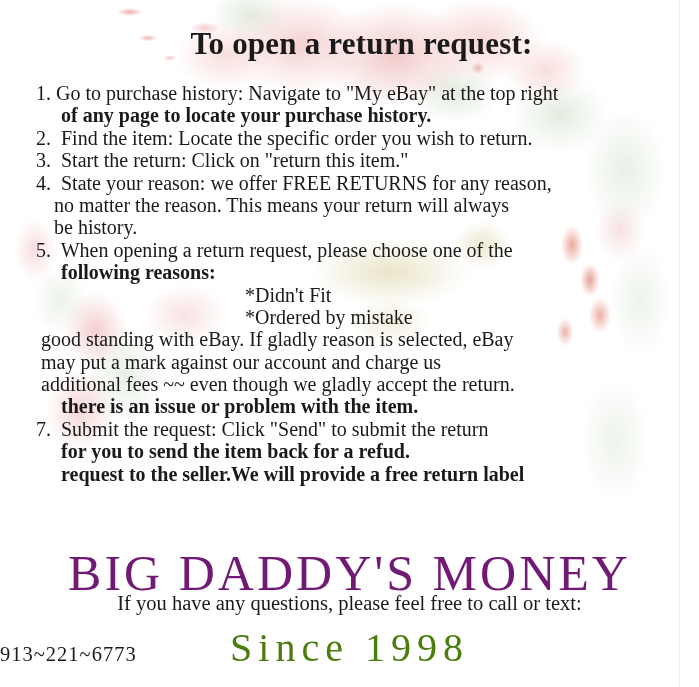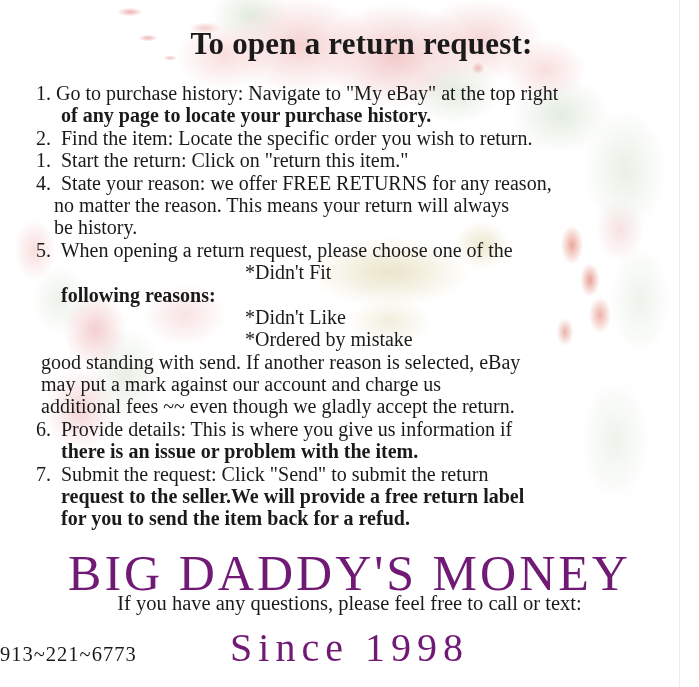--- a/index.html
+++ b/index.html
@@ -62,54 +62,52 @@
   }
   .body-lines{position:absolute;top:82px;left:0;width:656px;}
   .line{white-space:pre;font-size:20px;line-height:22.4px;height:22.4px;}
   .i1{margin-left:36px;}   
   .i2{margin-left:61px;font-weight:bold;}   
   .i3{margin-left:54px;}   
   .ip{margin-left:41px;}   
   .ir{margin-left:245px;}  
   .wm{position:absolute;left:0;width:100%;text-align:center;pointer-events:none;}
   .wm-name{top:544px;font-size:50px;color:#701a75;letter-spacing:3px;white-space:nowrap;}
-  .wm-since{top:624px;font-size:40px;color:#701a75;letter-spacing:6px;}
+  .wm-since{top:624px;font-size:40px;color:#4d7c0f;letter-spacing:6px;}
   .contact{position:absolute;top:592px;left:0;width:100%;text-align:center;font-size:20.5px;}
   .phone{position:absolute;top:643px;left:0;width:100%;text-align:left;font-size:20.5px;letter-spacing:1px;}
 </style>
 </head>
 <body>
 
 <div class="page">
   <div class="bg-floral"></div>
   <div class="edge-line"></div>
 
   <div class="wm wm-name">BIG DADDY'S MONEY</div>
   <div class="wm wm-since">Since 1998</div>
 
   <h1 class="title">To open a return request:</h1>
 
   <div class="body-lines">
     <div class="line i1">1. Go to purchase history: Navigate to "My eBay" at the top right</div>
     <div class="line i2">of any page to locate your purchase history.</div>
     <div class="line i1">2.  Find the item: Locate the specific order you wish to return.</div>
-    <div class="line i1">1.  Start the return: Click on "return this item."</div>
+    <div class="line i1">3.  Start the return: Click on "return this item."</div>
     <div class="line i1">4.  State your reason: we offer FREE RETURNS for any reason,</div>
     <div class="line i3">no matter the reason. This means your return will always</div>
     <div class="line i3">be history.</div>
     <div class="line i1">5.  When opening a return request, please choose one of the</div>
+    <div class="line i2">following reasons:</div>
     <div class="line ir">*Didn't Fit</div>
-    <div class="line i2">following reasons:</div>
-    <div class="line ir">*Didn't Like</div>
     <div class="line ir">*Ordered by mistake</div>
-    <div class="line ip">good standing with send. If another reason is selected, eBay</div>
+    <div class="line ip">good standing with eBay. If gladly reason is selected, eBay</div>
     <div class="line ip">may put a mark against our account and charge us</div>
     <div class="line ip">additional fees ~~ even though we gladly accept the return.</div>
-    <div class="line i1">6.  Provide details: This is where you give us information if</div>
     <div class="line i2">there is an issue or problem with the item.</div>
     <div class="line i1">7.  Submit the request: Click "Send" to submit the return</div>
+    <div class="line i2">for you to send the item back for a refud.</div>
     <div class="line i2">request to the seller.We will provide a free return label</div>
-    <div class="line i2">for you to send the item back for a refud.</div>
   </div>
 
   <div class="contact">If you have any questions, please feel free to call or text:</div>
   <div class="phone">913~221~6773</div>
 </div>
 
 </body></html>

